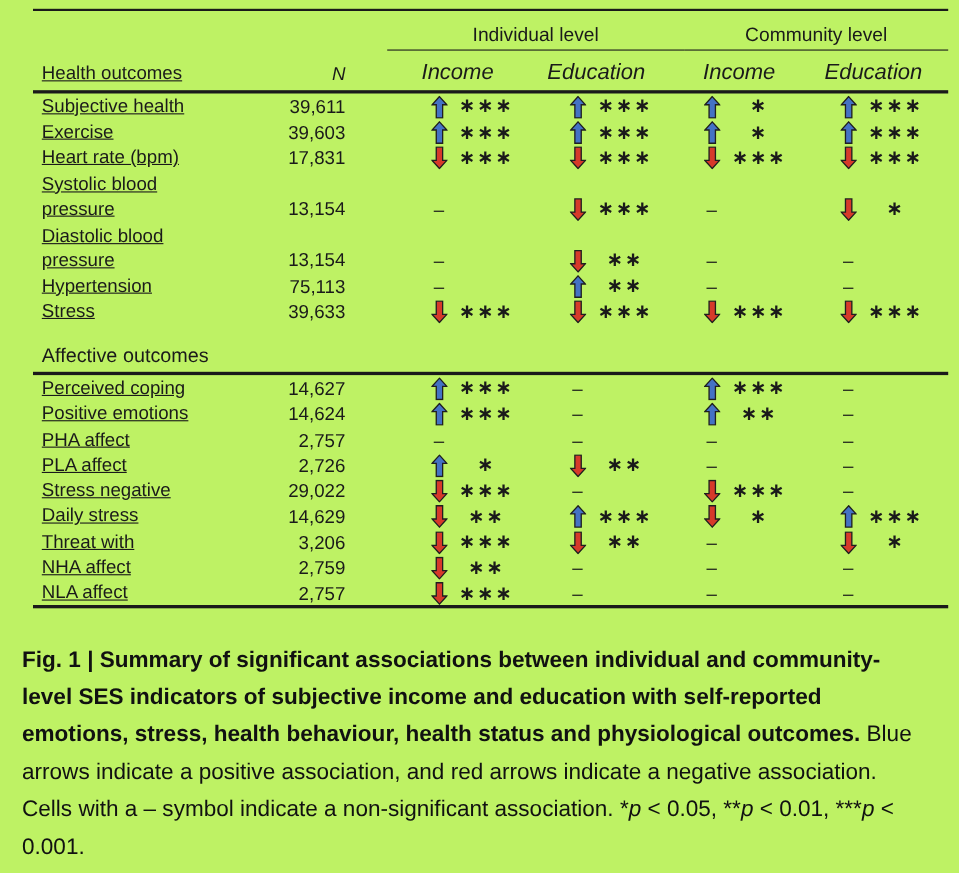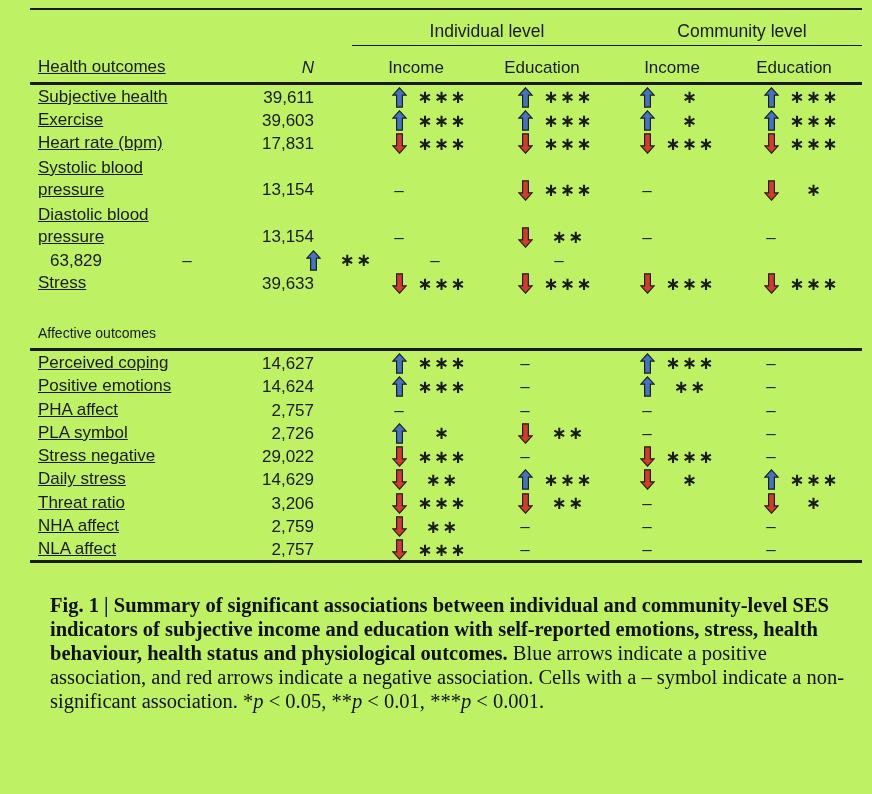--- a/index.html
+++ b/index.html
@@ -23,33 +23,33 @@
   .star-zone{width:60px;text-align:center;font-family:"DejaVu Sans",sans-serif;
              font-weight:bold;font-size:18px;letter-spacing:1.5px;line-height:20px;}
   .dash-sym{font-size:17px;line-height:20px;}
   .group-row{height:36px;align-items:flex-end;}
   .group-cell{display:flex;align-items:flex-end;justify-content:center;font-size:17.5px;
               border-bottom:1.5px solid #1a1a1a;padding-bottom:3px;box-sizing:border-box;}
   .group-cell.g0{width:270px;}
   .group-cell.g1{width:240px;}
   .head-row{height:32px;align-items:flex-end;padding-bottom:4px;}
   .head-row .c-cell{align-items:flex-end;}
-  .sub-h{display:block;width:100px;text-align:center;font-size:17px;}
+  .sub-h{display:block;width:100px;text-align:center;font-size:20px;font-style:italic;}
   .col0 .sub-h{margin-left:-20px;}
   .col1 .sub-h{margin-left:-20px;}
   .col2 .sub-h{margin-left:-12px;}
   .col3 .sub-h{margin-left:-14px;}
   .italic{font-style:italic;}
   .data-row{height:23.3px;}
   .data-row.two{height:46.6px;}
   .data-row.two .c-n{align-self:flex-end;padding-bottom:1px;}
-  .section-title{margin-top:24px;height:30px;display:flex;align-items:center;
-                 padding-left:8px;font-size:14px;}
-  .caption{margin:30px 0 0 50px;width:812px;font-family:Liberation Serif, serif;
-           font-size:20.5px;line-height:24px;color:#111;}
+  .section-title{margin-top:14px;height:30px;display:flex;align-items:center;
+                 padding-left:8px;font-size:18px;}
+  .caption{margin:30px 0 0 20px;width:812px;font-family:Liberation Sans, sans-serif;
+           font-size:20.5px;line-height:34px;color:#111;}
   .caption .bold{font-weight:bold;}
   .caption .italic{font-style:italic;}
   svg.arr{display:block;}
 </style>
 </head>
 <body>
 
 <div class="page">
   <div class="fig-table">
     <div class="rule rule-top"></div>
@@ -237,21 +237,22 @@
             <span class="star-zone">∗∗</span>
           </div>
           <div class="c-cell col2">
             <span class="arrow-zone dash-sym">–</span>
           </div>
           <div class="c-cell col3">
             <span class="arrow-zone dash-sym">–</span>
           </div>
         </div>
         <div class="row data-row">
-          <div class="c-n">63,829</div>
+          <div class="c-label">Hypertension</div>
+          <div class="c-n">75,113</div>
           <div class="c-gap"></div>
           <div class="c-cell col0">
             <span class="arrow-zone dash-sym">–</span>
           </div>
           <div class="c-cell col1">
             <span class="arrow-zone">
               <svg class="arr" width="15" height="21" viewBox="0 0 15 21">
                 <path d="M7.5 0.8 L14.2 8.2 L10.4 8.2 L10.4 20.2 L4.6 20.2 L4.6 8.2 L0.8 8.2 Z" fill="#4472c4" stroke="#1f1f1f" stroke-width="1.2"></path>
               </svg>
             </span>
@@ -372,21 +373,21 @@
             <span class="arrow-zone dash-sym">–</span>
           </div>
           <div class="c-cell col2">
             <span class="arrow-zone dash-sym">–</span>
           </div>
           <div class="c-cell col3">
             <span class="arrow-zone dash-sym">–</span>
           </div>
         </div>
         <div class="row data-row">
-          <div class="c-label">PLA symbol</div>
+          <div class="c-label">PLA affect</div>
           <div class="c-n">2,726</div>
           <div class="c-gap"></div>
           <div class="c-cell col0">
             <span class="arrow-zone">
               <svg class="arr" width="15" height="21" viewBox="0 0 15 21">
                 <path d="M7.5 0.8 L14.2 8.2 L10.4 8.2 L10.4 20.2 L4.6 20.2 L4.6 8.2 L0.8 8.2 Z" fill="#4472c4" stroke="#1f1f1f" stroke-width="1.2"></path>
               </svg>
             </span>
             <span class="star-zone">∗</span>
           </div>
@@ -463,21 +464,21 @@
           <div class="c-cell col3">
             <span class="arrow-zone">
               <svg class="arr" width="15" height="21" viewBox="0 0 15 21">
                 <path d="M7.5 0.8 L14.2 8.2 L10.4 8.2 L10.4 20.2 L4.6 20.2 L4.6 8.2 L0.8 8.2 Z" fill="#4472c4" stroke="#1f1f1f" stroke-width="1.2"></path>
               </svg>
             </span>
             <span class="star-zone">∗∗∗</span>
           </div>
         </div>
         <div class="row data-row">
-          <div class="c-label">Threat ratio</div>
+          <div class="c-label">Threat with</div>
           <div class="c-n">3,206</div>
           <div class="c-gap"></div>
           <div class="c-cell col0">
             <span class="arrow-zone">
               <svg class="arr" width="15" height="21" viewBox="0 0 15 21">
                 <path transform="rotate(180 7.5 10.5)" d="M7.5 0.8 L14.2 8.2 L10.4 8.2 L10.4 20.2 L4.6 20.2 L4.6 8.2 L0.8 8.2 Z" fill="#d63a2a" stroke="#1f1f1f" stroke-width="1.2"></path>
               </svg>
             </span>
             <span class="star-zone">∗∗∗</span>
           </div>

